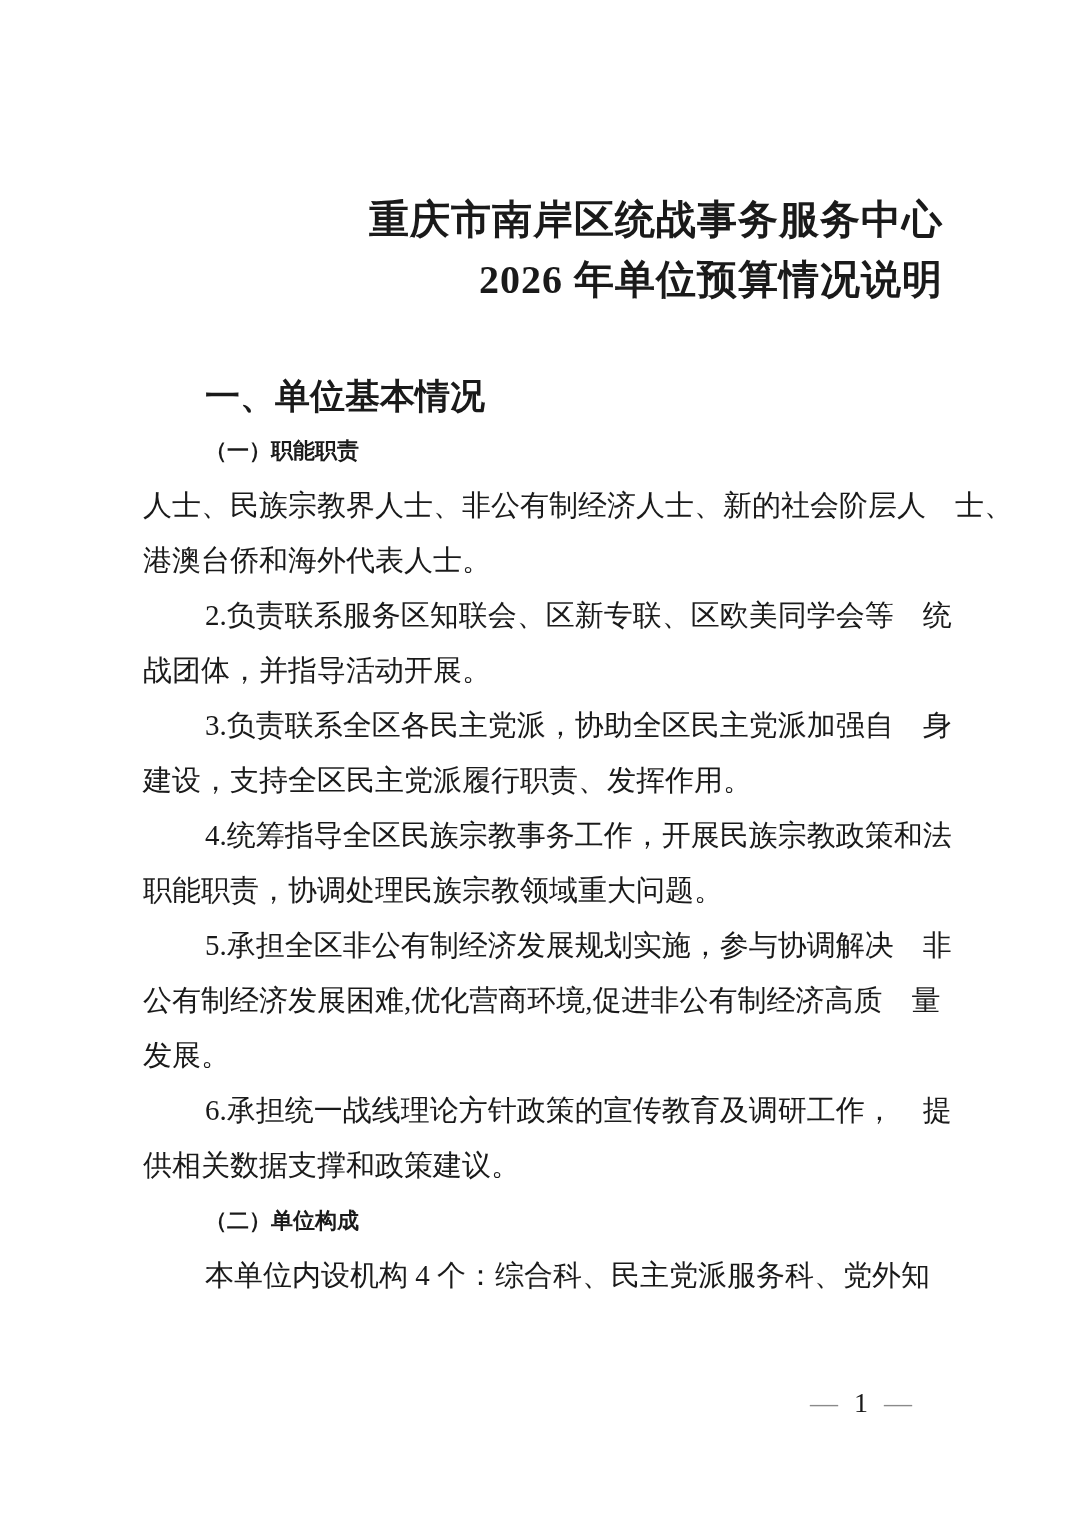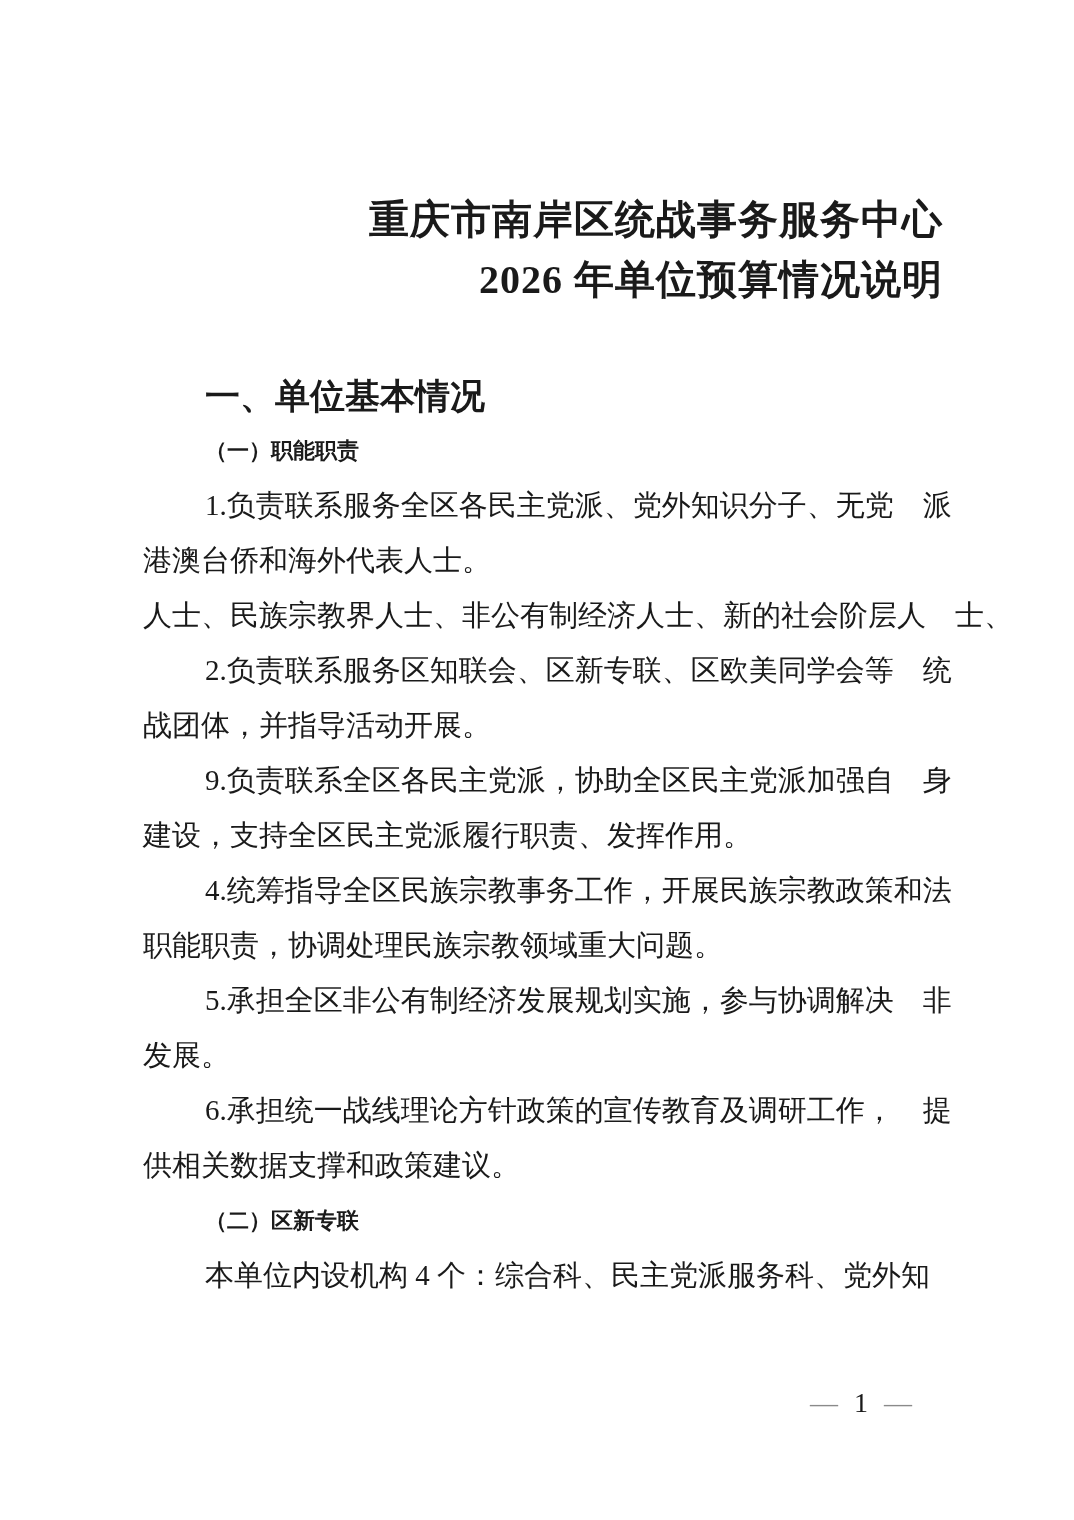--- a/index.html
+++ b/index.html
@@ -82,35 +82,35 @@
 
 <div class="page">
   <div class="doc">
 
     <div class="title-line">重庆市南岸区统战事务服务中心</div>
     <div class="title-line">2026 年单位预算情况说明</div>
 
     <div class="section-heading">一、单位基本情况</div>
     <div class="sub-heading">（一）职能职责</div>
 
-    <div class="line indent">1.负责联系服务全区各民主党派、党外知识分子、无党　派</div>
+    <div class="line">人士、民族宗教界人士、非公有制经济人士、新的社会阶层人　士、</div>
     <div class="line">港澳台侨和海外代表人士。</div>
-    <div class="line">人士、民族宗教界人士、非公有制经济人士、新的社会阶层人　士、</div>
     <div class="line indent">2.负责联系服务区知联会、区新专联、区欧美同学会等　统</div>
     <div class="line">战团体，并指导活动开展。</div>
-    <div class="line indent">9.负责联系全区各民主党派，协助全区民主党派加强自　身</div>
+    <div class="line indent">3.负责联系全区各民主党派，协助全区民主党派加强自　身</div>
     <div class="line">建设，支持全区民主党派履行职责、发挥作用。</div>
     <div class="line indent">4.统筹指导全区民族宗教事务工作，开展民族宗教政策和法</div>
     <div class="line">职能职责，协调处理民族宗教领域重大问题。</div>
     <div class="line indent">5.承担全区非公有制经济发展规划实施，参与协调解决　非</div>
+    <div class="line">公有制经济发展困难,优化营商环境,促进非公有制经济高质　量</div>
     <div class="line">发展。</div>
     <div class="line indent">6.承担统一战线理论方针政策的宣传教育及调研工作，　提</div>
     <div class="line">供相关数据支撑和政策建议。</div>
 
-    <div class="sub-heading">（二）区新专联</div>
+    <div class="sub-heading">（二）单位构成</div>
 
     <div class="line indent">本单位内设机构 4 个：综合科、民主党派服务科、党外知</div>
 
   </div>
 
   <div class="footer">
     <span class="dash">—</span><span class="num">1</span><span class="dash">—</span>
   </div>
 </div>
 

